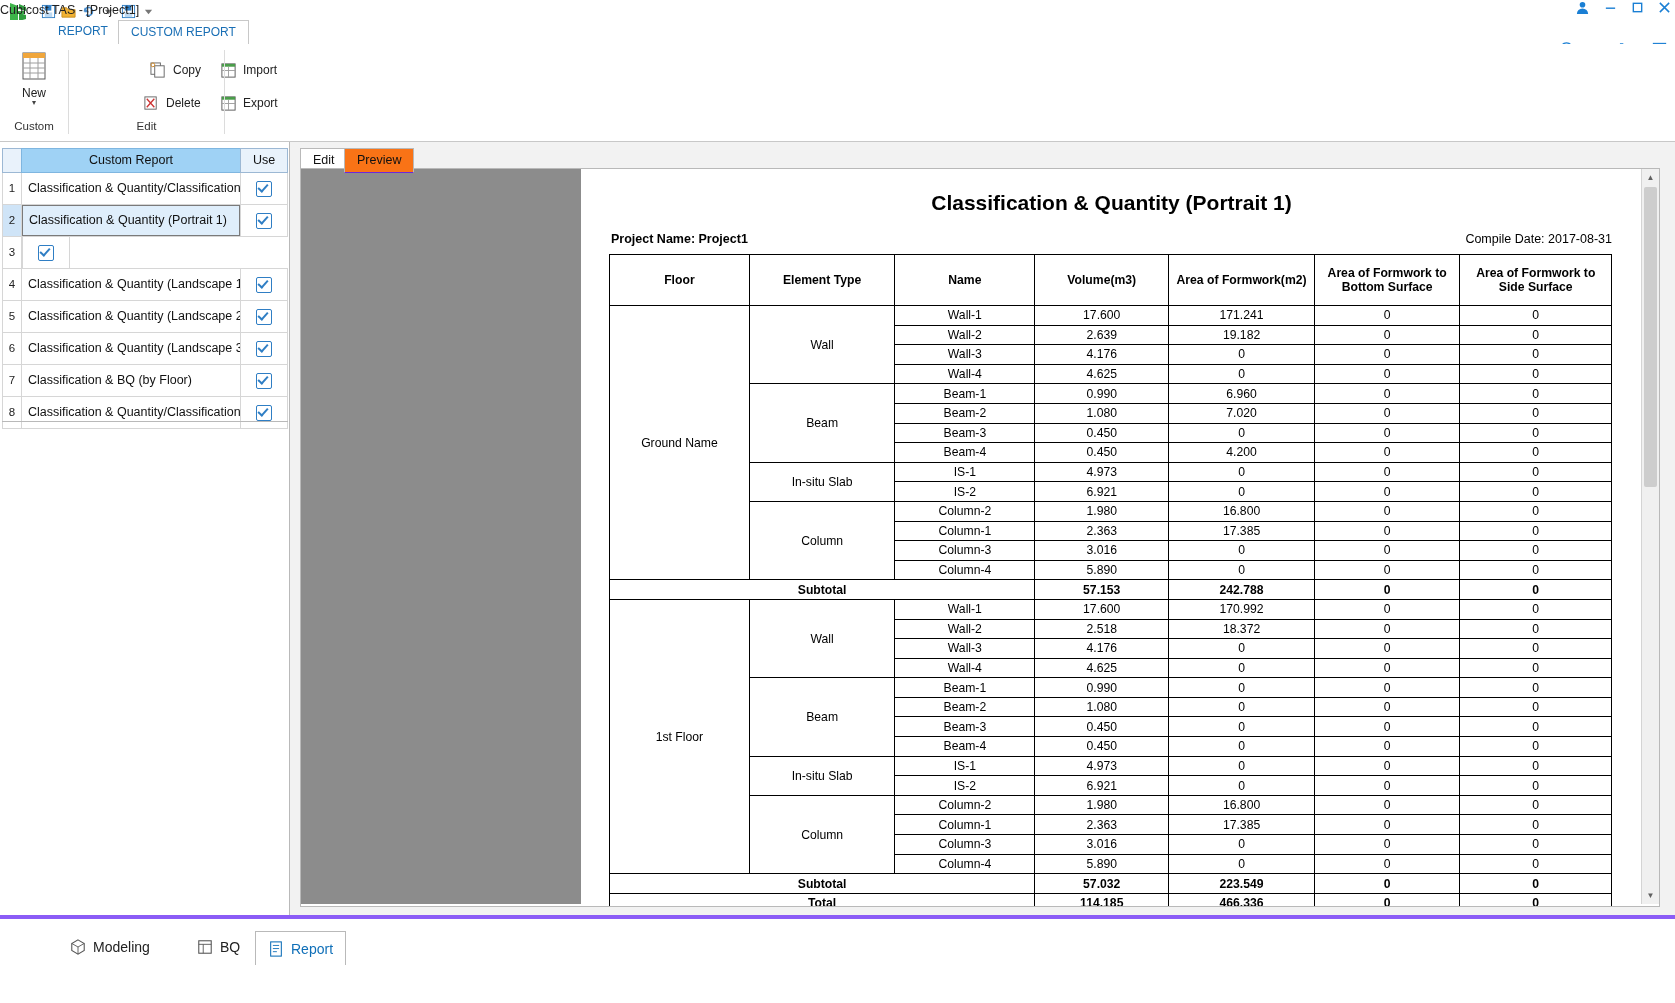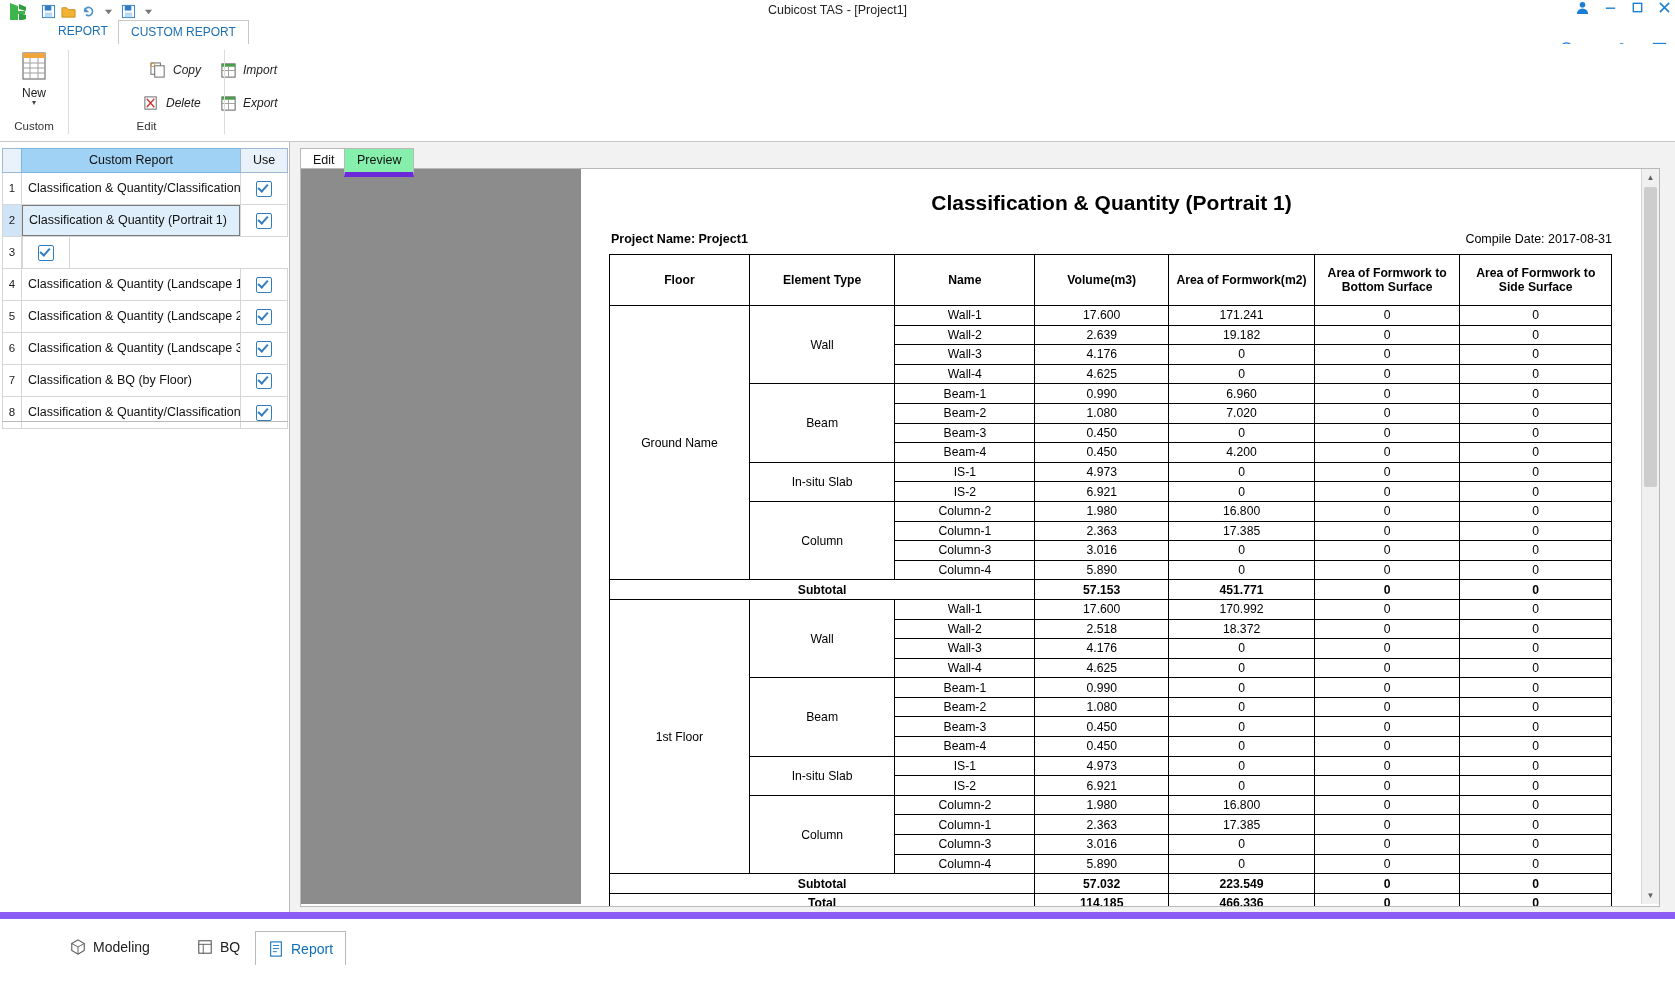--- a/index.html
+++ b/index.html
@@ -21,21 +21,21 @@
   .titlebar {
     position: absolute;
     top: 0; left: 0;
     width: 1675px; height: 20px;
     background: #ffffff;
     border-bottom: 0px solid #ccc;
   }
   .title-text {
     position: absolute;
     top: 0; left: 0; width: 1675px;
-    text-align: center;
+    text-align: left;
     line-height: 20px;
     font-size: 12.5px;
     color: #222;
   }
   .logo {
     position: absolute;
     left: 6px; top: 1px;
     width: 26px; height: 24px;
   }
   .qat {
@@ -148,21 +148,20 @@
   .small-btn {
     position: absolute;
     height: 24px;
     display: flex;
     align-items: center;
     gap: 6px;
     font-size: 12px;
     color: #222;
     cursor: default;
     padding: 0 4px;
-    font-style: italic;
   }
   .small-btn .ic {
     width: 18px; height: 18px;
     display: inline-flex;
     align-items: center;
     justify-content: center;
   }
   #btn-copy   { left: 76px; top: 14px; }
   #btn-import { left: 146px; top: 14px; }
   #btn-delete { left: 69px; top: 47px; }
@@ -293,21 +292,21 @@
     height: 23px;
     line-height: 22px;
     padding: 0 12px;
     font-size: 12.5px;
     background: #ffffff;
     border: 1px solid #b9b9b9;
     color: #111;
     cursor: default;
   }
   #dtab-edit { left: 0; }
-  #dtab-preview { left: 44px; background: #86efac; border-bottom: 5px solid #6d28d9; z-index: 3; }
+  #dtab-preview { left: 44px; background: #f97316; border-bottom: 1px solid #6d28d9; z-index: 3; }
 
   .preview-frame {
     position: absolute;
     top: 26px; left: 10px;
     width: 1358px; height: 737px;
     background: #ffffff;
     border: 1px solid #b9b9b9;
     overflow: hidden;
   }
   .page-shadow-left {
@@ -397,21 +396,21 @@
     background: #cdcdcd;
     border-radius: 2px;
   }
 
   
   .bottom-bar {
     position: absolute;
     bottom: 0; left: 0;
     width: 1675px; height: 84px;
     background: #ffffff;
-    border-top: 7px solid #8b5cf6;
+    border-top: 4px solid #8b5cf6;
   }
   .btab {
     position: absolute;
     top: 12px;
     height: 32px;
     display: flex;
     align-items: center;
     gap: 7px;
     padding: 0 12px;
     font-size: 14px;
@@ -811,21 +810,21 @@
             <tr>
               <td>Column-4</td>
               <td>5.890</td>
               <td>0</td>
               <td>0</td>
               <td>0</td>
             </tr>
             <tr>
               <td class="bold" colspan="3">Subtotal</td>
               <td class="bold">57.153</td>
-              <td class="bold">451.771</td>
+              <td class="bold">242.788</td>
               <td class="bold">0</td>
               <td class="bold">0</td>
             </tr>
             <tr>
               <td rowspan="14">1st Floor</td>
               <td rowspan="4">Wall</td>
               <td>Wall-1</td>
               <td>17.600</td>
               <td>170.992</td>
               <td>0</td>

